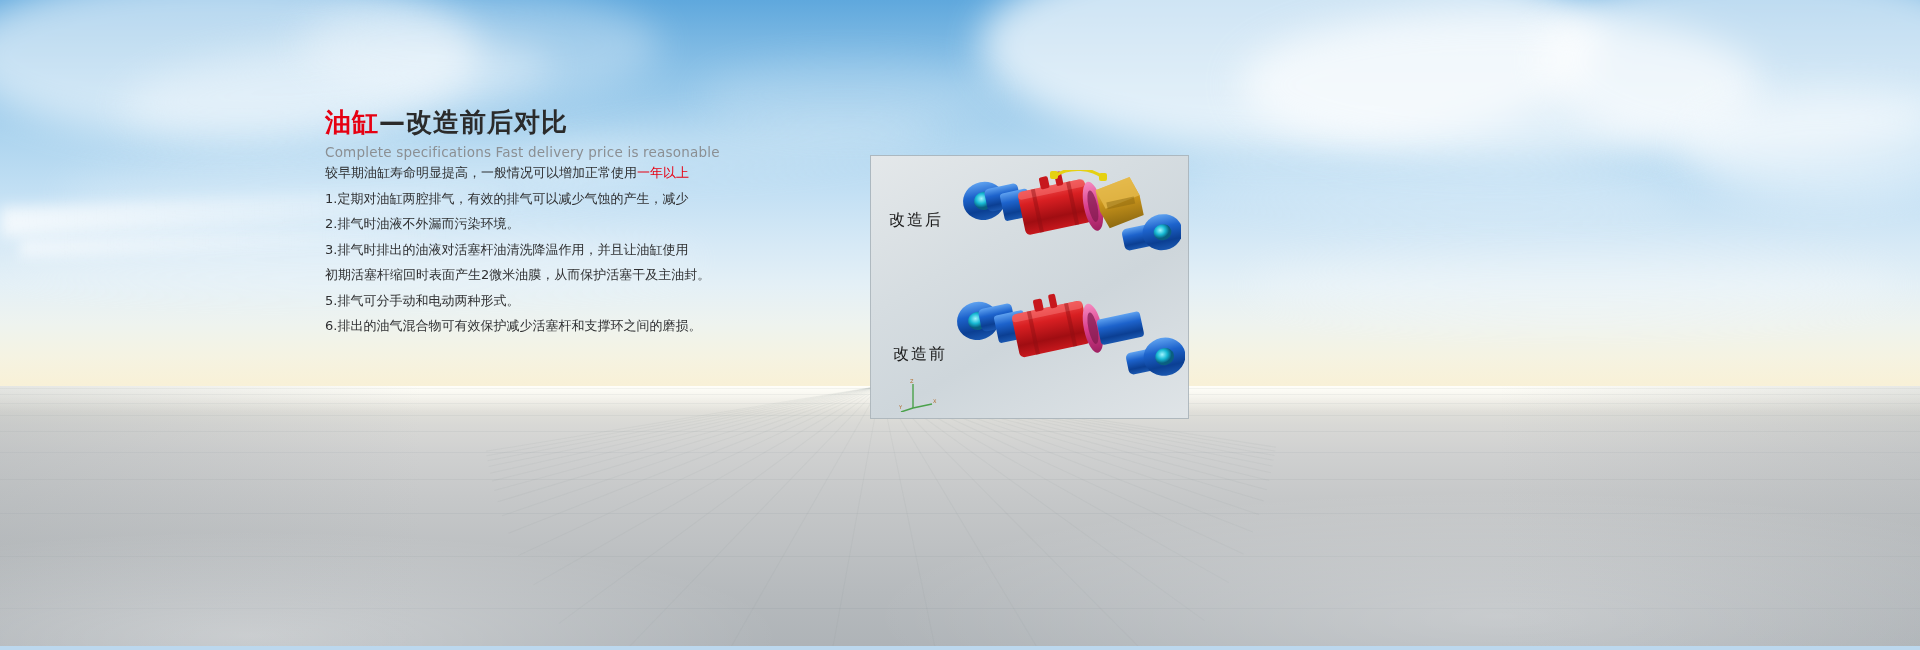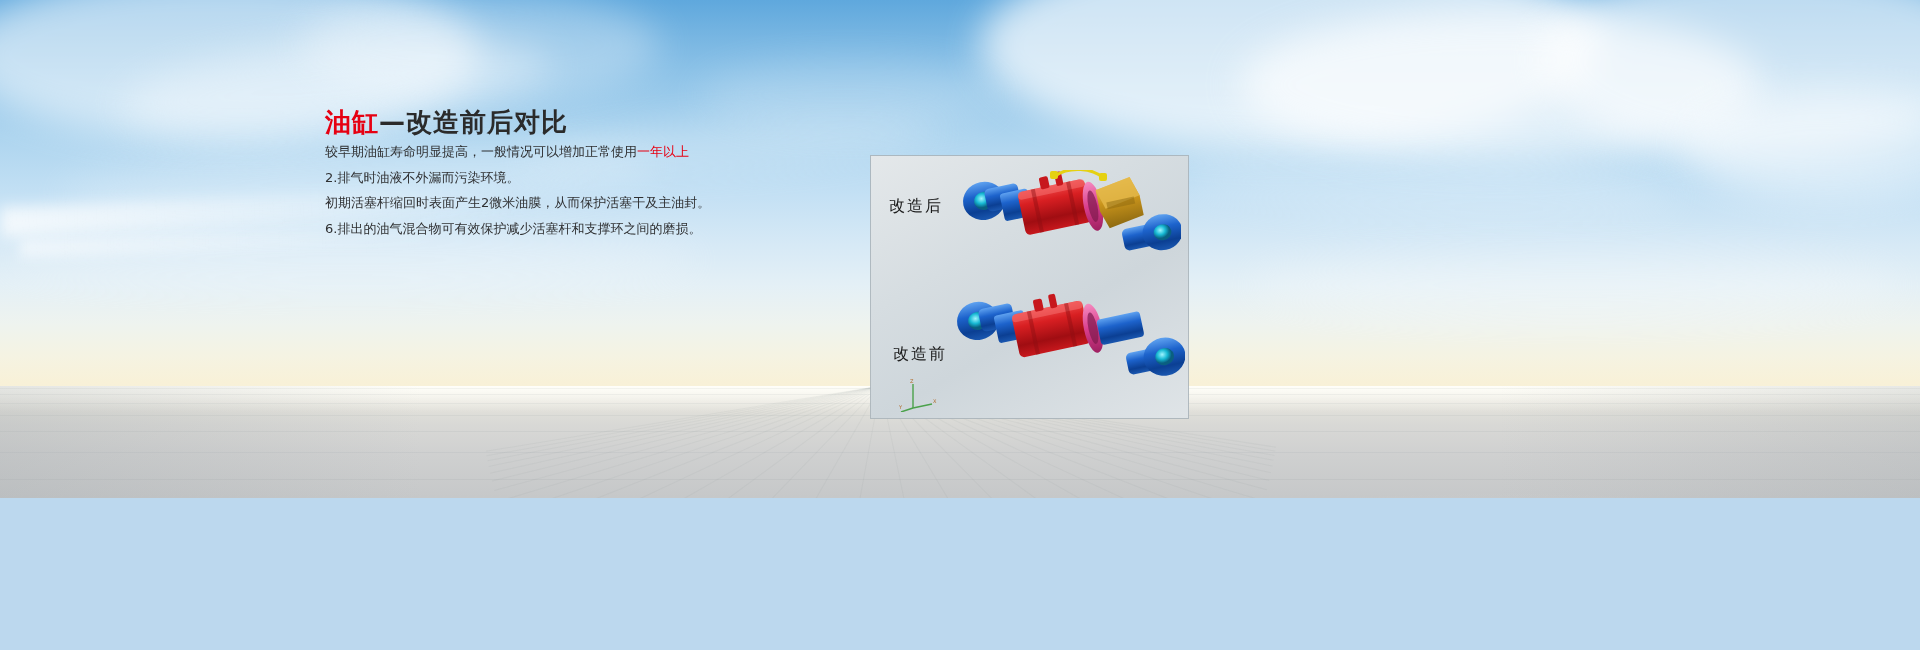--- a/index.html
+++ b/index.html
@@ -6,21 +6,21 @@
   html,body { width:1920px; height:650px; overflow:hidden; }
   body {
     font-family:"Liberation Sans", sans-serif;
     background:#bcd8ee;
     position:relative;
   }
 
   
   #banner {
     position:absolute; inset:0;
-    width:1920px; height:498px;
+    width:1920px; height:646px;
     overflow:hidden;
   }
   .sky {
     position:absolute; left:0; top:0; width:1920px; height:420px;
     background:linear-gradient(to bottom,
       #5fa8dd 0%,
       #78b6e2 9%,
       #93c6e9 20%,
       #aed5ef 33%,
       #c3e0f4 46%,
@@ -113,21 +113,21 @@
     position:absolute; left:871px; top:156px; width:317px; height:262px;
     background:linear-gradient(150deg,#e4e8ea 0%, #d6dde1 35%, #ced6db 60%, #dfe4e7 100%);
     box-shadow:0 0 0 1px rgba(170,180,186,.9);
   }
   .panel .lbl {
     position:absolute;
     font-family:"DejaVu Serif","Liberation Serif",serif;
     font-size:16px; color:#1b1b1b; letter-spacing:2px; white-space:nowrap;
   }
   .lbl-after  { left:22px; top:188px; }
-  .lbl-before { left:18px; top:40px;  }
+  .lbl-before { left:18px; top:54px;  }
 
   
   .triad { position:absolute; left:28px; top:222px; width:40px; height:34px; }
 
   
   .cyl { position:absolute; }
   .cyl svg { display:block; }
 </style>
 </head>
 <body>
@@ -201,25 +201,29 @@
       </div>
     <div class="tile-shade"></div>
   </div>
 
   <div class="text-block">
 
     <div class="title">
       <span class="hl">油缸</span><span>—改造前后对比</span>
     </div>
 
+    <div class="subtitle">Complete specifications Fast delivery price is reasonable</div>
 
     <div class="body-text">
       <p><span>较早期油缸寿命明显提高，一般情况可以增加正常使用</span><span class="hl">一年以上</span></p>
+      <p>1.定期对油缸两腔排气，有效的排气可以减少气蚀的产生，减少</p>
       <p>2.排气时油液不外漏而污染环境。</p>
+      <p>3.排气时排出的油液对活塞杆油清洗降温作用，并且让油缸使用</p>
       <p>初期活塞杆缩回时表面产生2微米油膜，从而保护活塞干及主油封。</p>
+      <p>5.排气可分手动和电动两种形式。</p>
       <p>6.排出的油气混合物可有效保护减少活塞杆和支撑环之间的磨损。</p>
     </div>
   </div>
 
   <div class="panel">
 
     <div class="lbl lbl-before">改造后</div>
     <div class="lbl lbl-after">改造前</div>
 
     <svg class="triad" viewBox="0 0 40 34">

